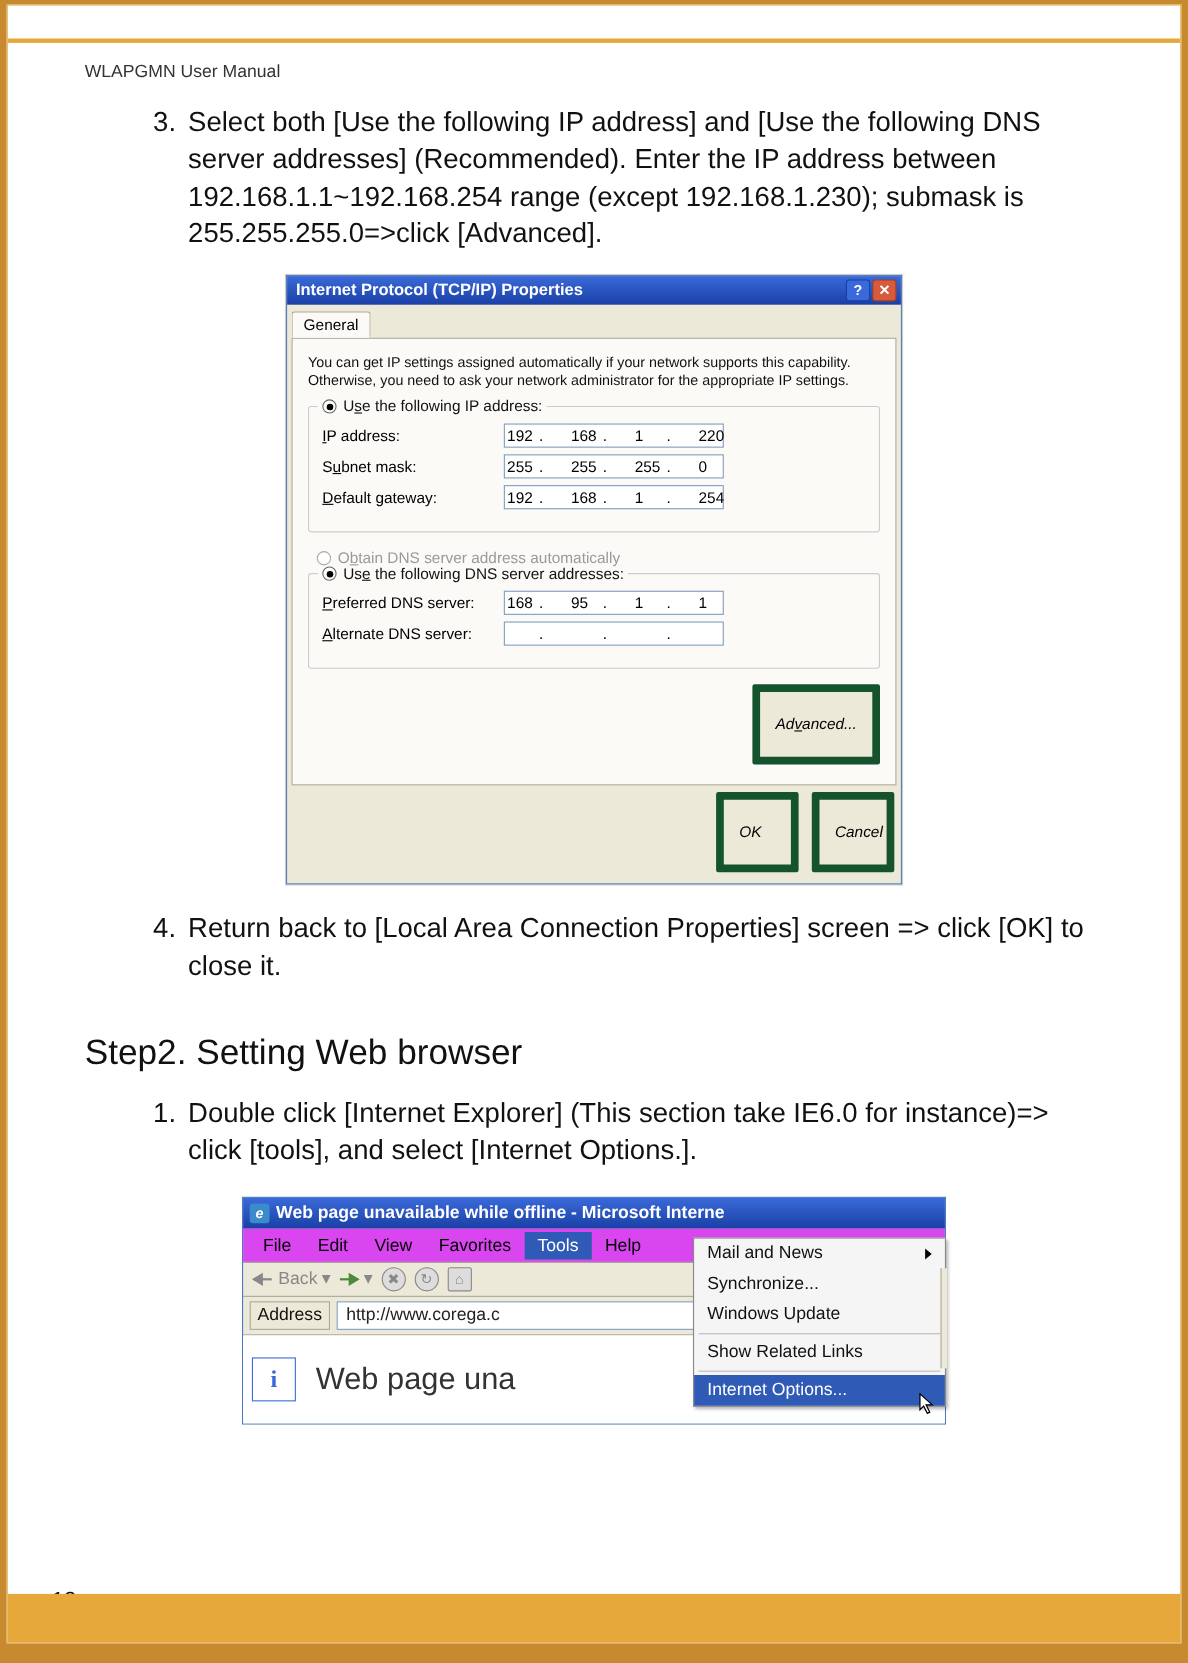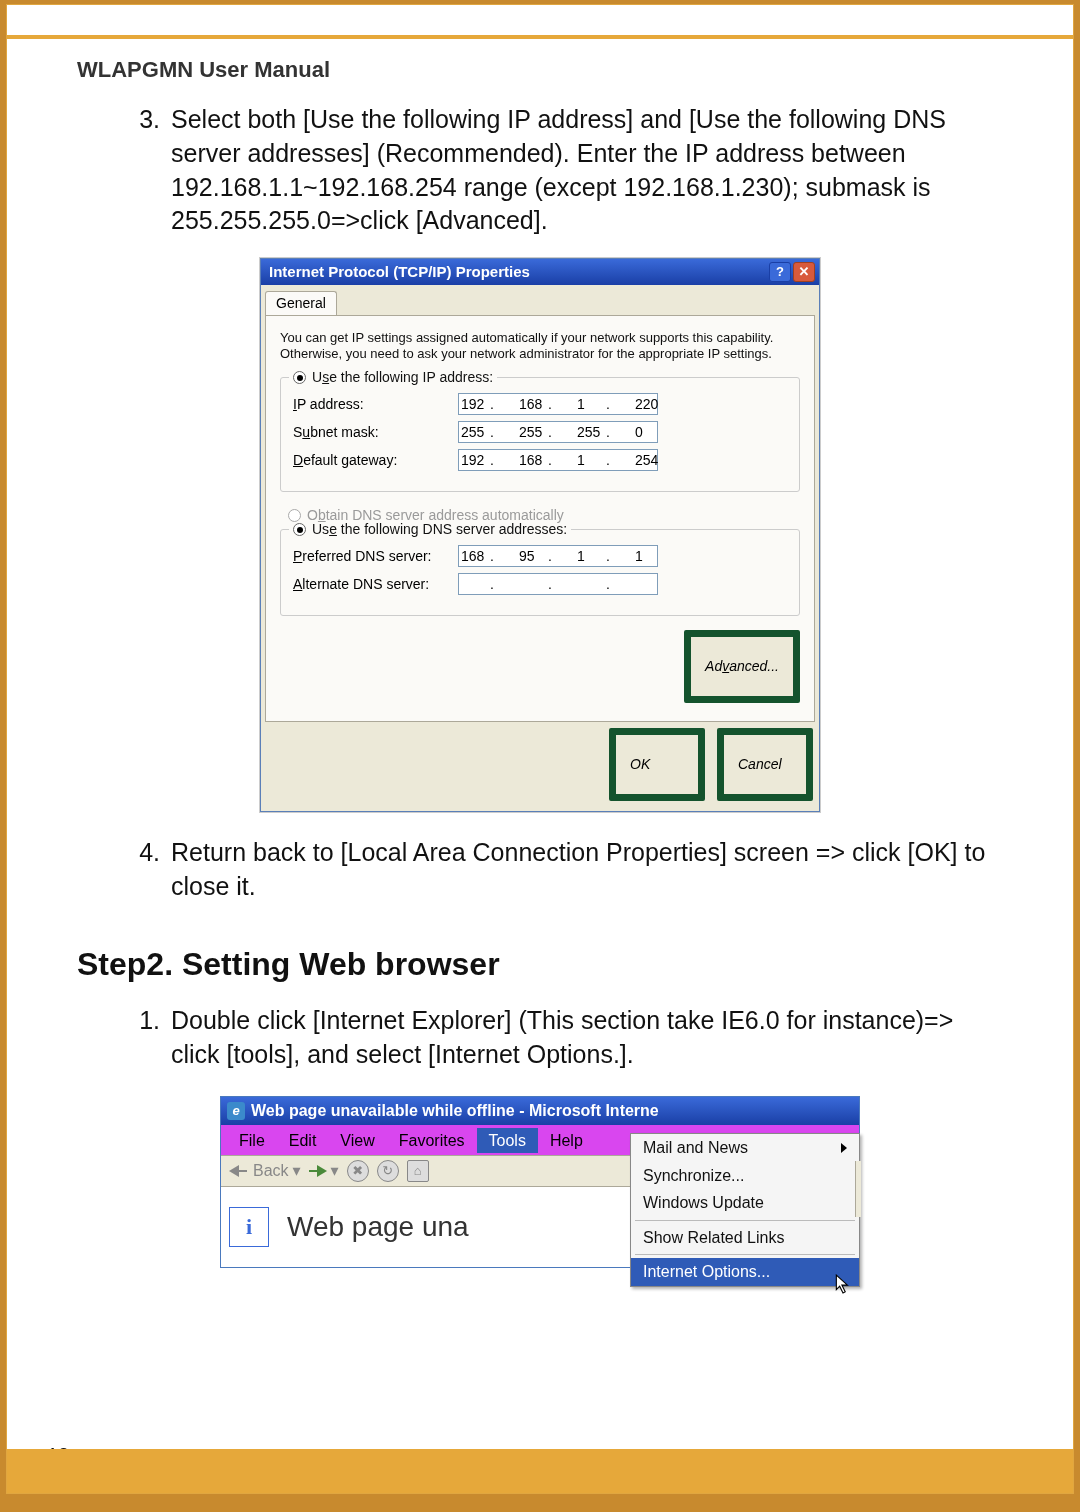--- a/index.html
+++ b/index.html
@@ -16,24 +16,23 @@
     min-height: 1490px;
     position: relative;
     padding: 40px 70px 40px 70px;
   }
   .orange-bar-top {
     position: absolute;
     top: 30px; left: 0; right: 0; height: 4px;
     background: #e6a83a;
   }
   .header-title {
-    font-size: 22px;
+    font-size: 16px;
     color: #333;
     margin: 12px 0 20px 0;
-    font-weight: bold;
   }
   .body-text {
     font-size: 25px;
     color: #111;
     line-height: 1.35;
   }
   ol.main { margin: 0 0 0 90px; padding: 0; }
   ol.main > li { margin-bottom: 10px; padding-left: 4px; }
 
   
@@ -86,25 +85,25 @@
     width:200px;justify-content:space-around;font-size:14px
   }
   .ipbox span{min-width:28px;text-align:left}
   .dot-sep{color:#000}
   .btn{
     background:#ece9d8;border:7px solid #14532d;border-radius:2px;
     padding:20px 14px;font-size:14px;cursor:default;font-style:italic;
   }
   .right{display:flex;justify-content:flex-end;margin-top:14px}
   .dlg-buttons{display:flex;justify-content:flex-end;gap:12px;padding:0 6px 10px 6px}
-  .dlg-buttons .btn{width:96px}
+  .dlg-buttons .btn{width:75px}
   .underline{text-decoration:underline}
 
   .section-head{
-    font-weight:700;font-size:32px;color:#111;margin:40px 0 18px 0;
+    font-weight:400;font-size:32px;color:#111;margin:40px 0 18px 0;
     font-family: Arial Black, Arial, sans-serif;
   }
 
   
   .ie-wrap{display:flex;justify-content:center;margin-top:24px}
   .ie-window{
     width:640px;font-family:Tahoma,Arial,sans-serif;font-size:15px;
     border:1px solid #4a79bd;background:#ece9d8;position:relative;
   }
   .ie-title{
@@ -307,20 +306,24 @@
           </span>
           <span style="display:flex;align-items:center">
             <span class="tb-arrow-r-stem"></span>
             <span class="tb-arrow-r"></span>
             <span style="margin-left:4px;color:#888">▾</span>
           </span>
           <span class="toolbar-ico">✖</span>
           <span class="toolbar-ico">↻</span>
           <span class="toolbar-ico home">⌂</span>
         </div>
+        <div class="addr-row">
+          <span class="addr-label">Address</span>
+          <span class="addr-input">http://www.corega.c</span>
+        </div>
         <div class="ie-body">
           <span class="info-icon">i</span>
           <span class="wp-text">Web page una</span>
         </div>
 
         <div class="ie-dropdown">
           <div class="dd-item">
             <span>Mail and News</span>
             <span class="tri"></span>
           </div>

